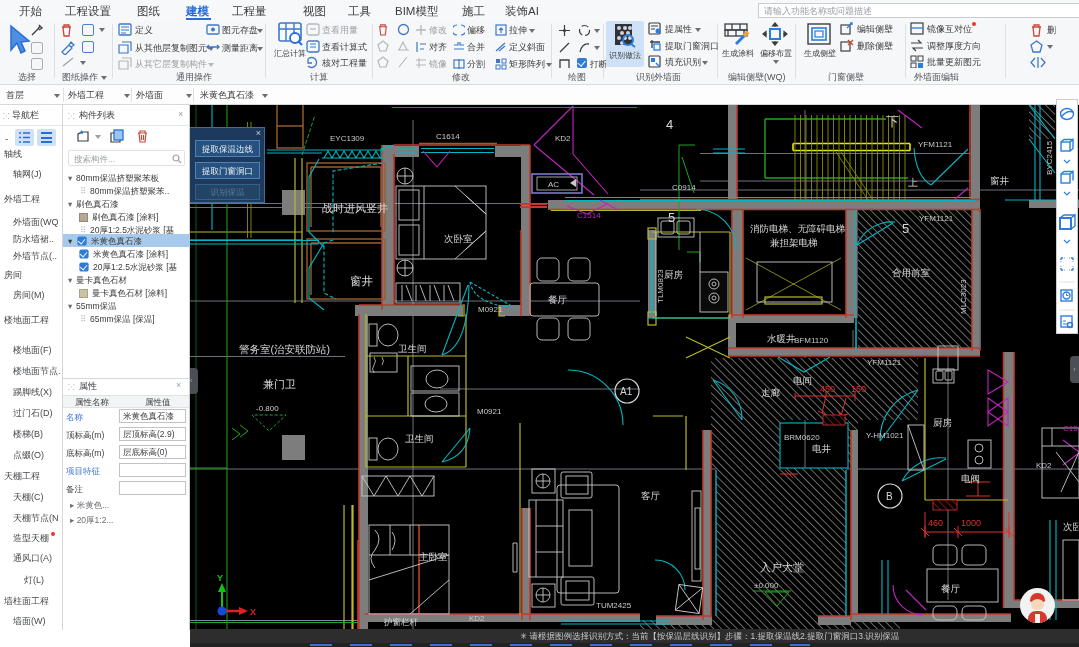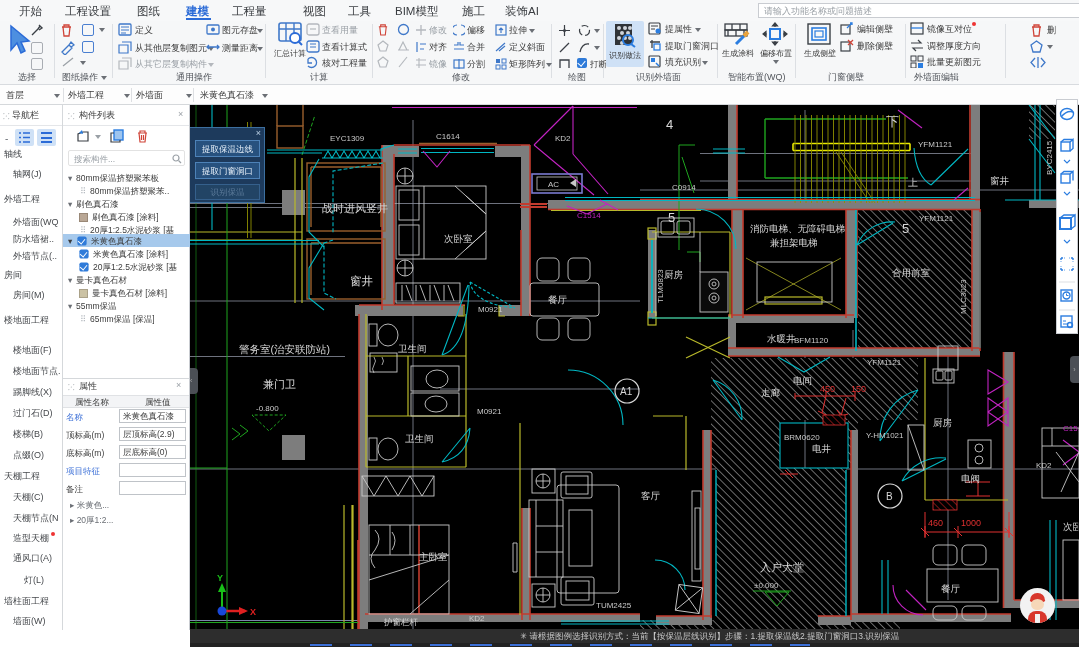--- a/index.html
+++ b/index.html
@@ -56,21 +56,21 @@
   <div class="sep" style="left:905px;"></div>
   <div class="sep" style="left:1005px;"></div>
 
   <span class="glabel" style="left:18px;">选择</span>
   <span class="glabel" style="left:62px;">图纸操作 <span class="caret"></span></span>
   <span class="glabel" style="left:176px;">通用操作</span>
   <span class="glabel" style="left:310px;">计算</span>
   <span class="glabel" style="left:452px;">修改</span>
   <span class="glabel" style="left:568px;">绘图</span>
   <span class="glabel" style="left:636px;">识别外墙面</span>
-  <span class="glabel" style="left:728px;">智能布置(WQ)</span>
+  <span class="glabel" style="left:728px;">编辑侧壁(WQ)</span>
   <span class="glabel" style="left:828px;">门窗侧壁</span>
   <span class="glabel" style="left:914px;">外墙面编辑</span>
 
   <svg class="abs" style="left:8px;top:24px;" width="24" height="32" viewBox="0 0 24 32">
     <path d="M3 2 L3 26 L9 19 L13 29 L17 27 L13 18 L21 17 Z" fill="#4d8fe0" stroke="#2b6bd7" stroke-width="1.5"></path>
   </svg>
   <svg class="abs" style="left:30px;top:23px;" width="14" height="14" viewBox="0 0 14 14">
         <path d="M2 12 L8 6 M8 6 l2-3 2 2-3 2 M9 2 l3 3" stroke="#3a3f45" stroke-width="1.4" fill="none"></path>
       </svg>
   <span class="icg" style="left:31px;top:42px;"></span>

